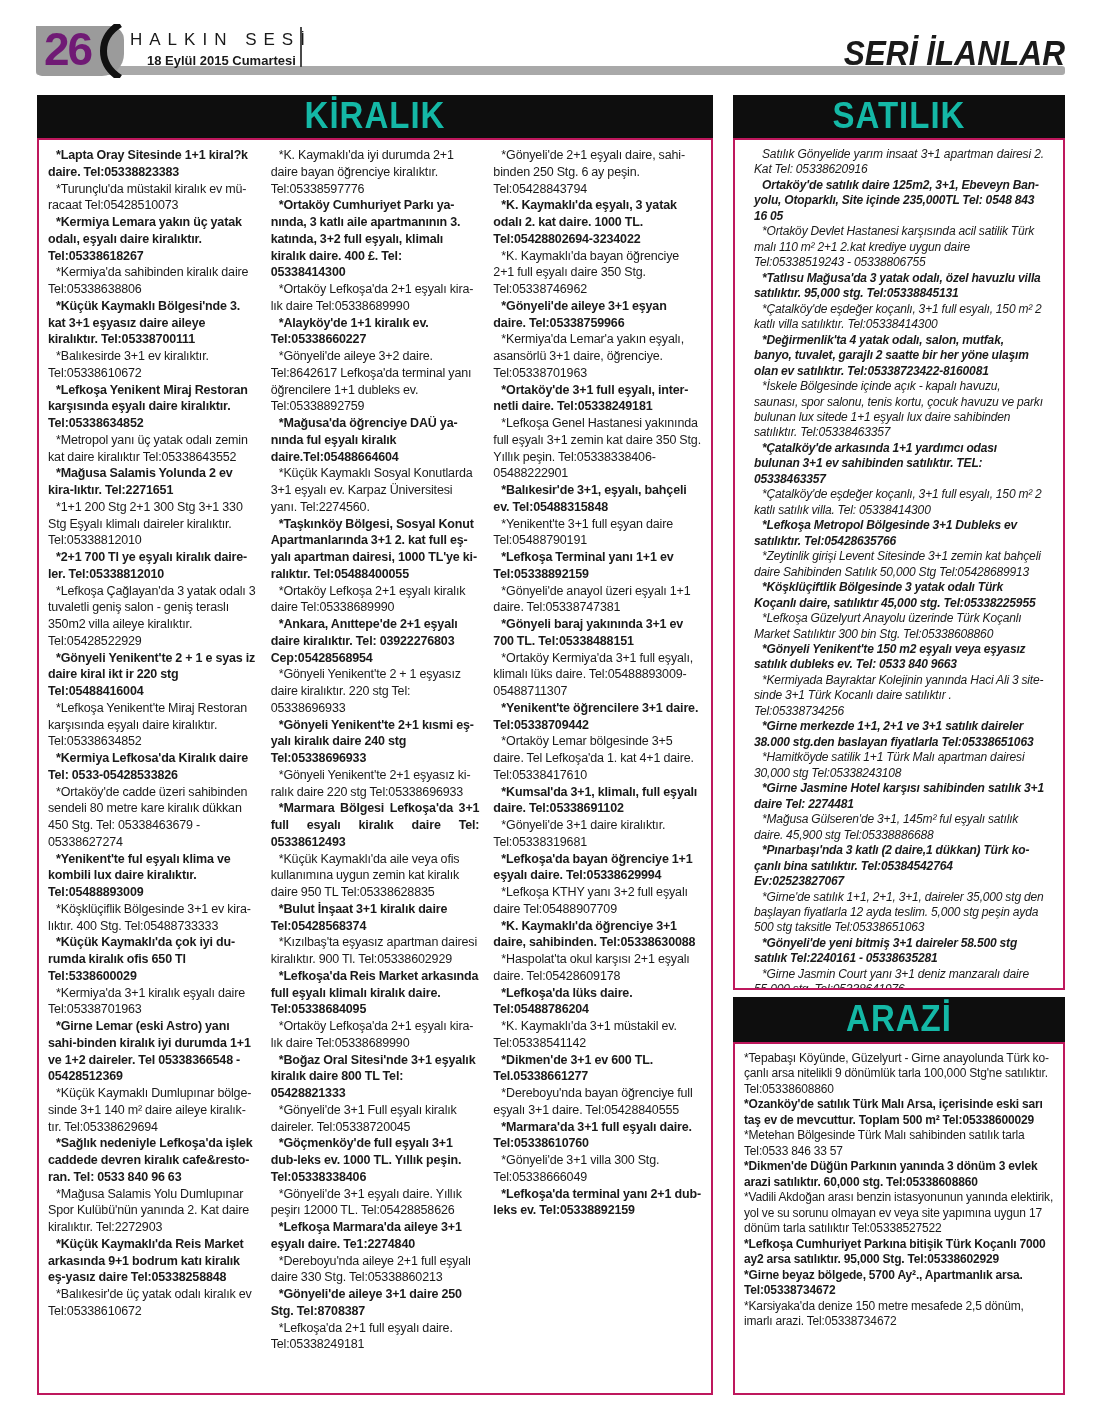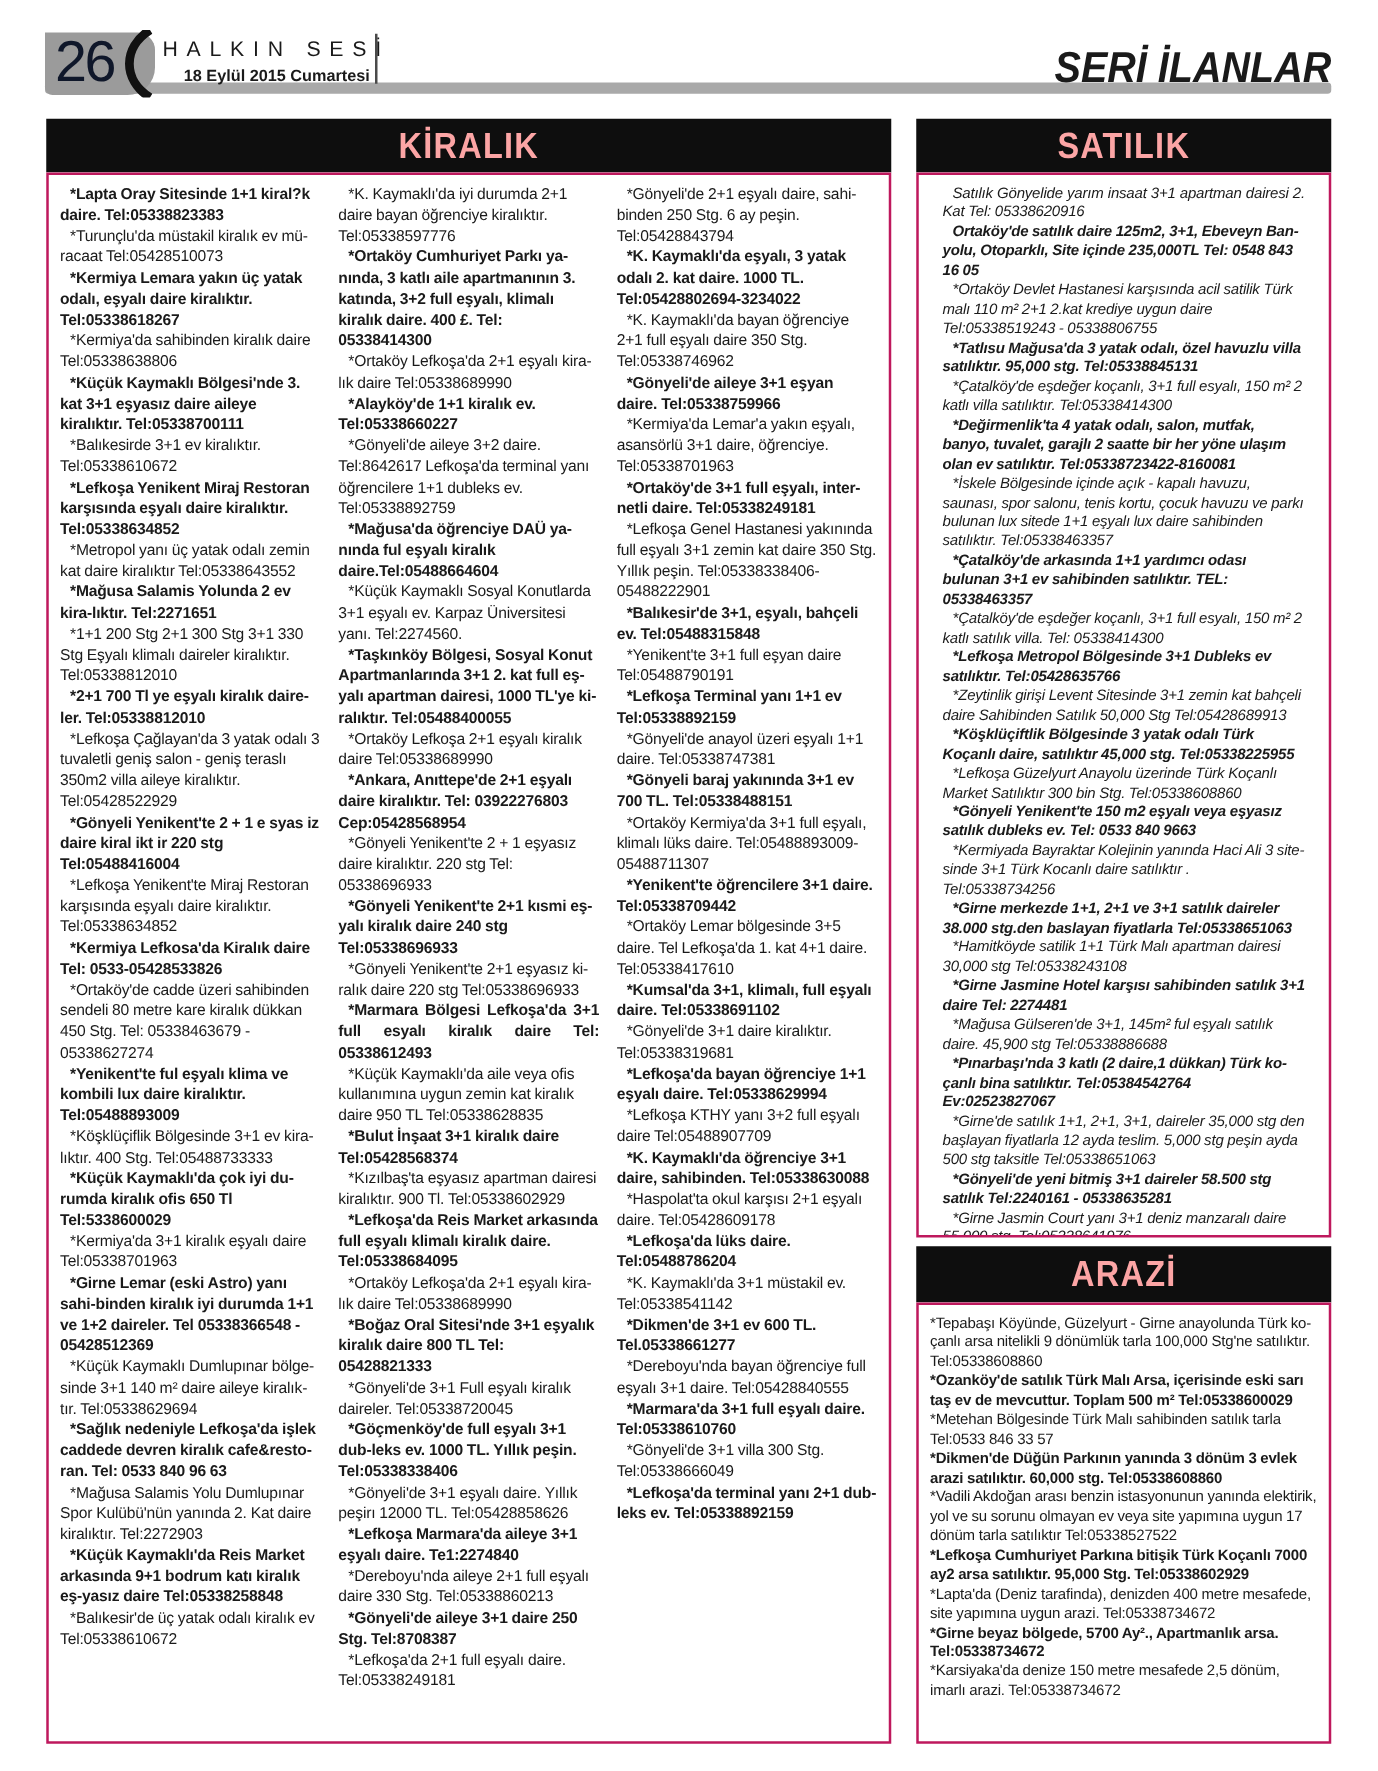--- a/index.html
+++ b/index.html
@@ -9,38 +9,38 @@
     background:#ffffff; color:#1a1a1a;
     font-family:"Liberation Sans", sans-serif;
   }
 
   
   .masthead { position:relative; height:95px; }
   .masthead-bar { position:absolute; left:36px; right:37px; top:66px; height:9px;
     background:var(--bar-gray,#a9a9a9); border-radius:3px; }
   .badge { position:absolute; left:36px; top:26px; width:88px; height:50px;
     background:var(--badge-gray,#9b9b9b); border-radius:0 14px 22px 6px; }
-  .badge-num { position:absolute; left:8px; top:-4px; color:#0f172a; font-weight:normal;
+  .badge-num { position:absolute; left:8px; top:-4px; color:#701a75; font-weight:bold;
     font-size:46px; letter-spacing:-2px;text-align:right; }
   .badge-curve { position:absolute; right:2px; top:-2px; }
   .mast-title { position:absolute; left:130px; top:30px; font-weight:normal;
     font-size:17px; letter-spacing:7px; white-space:nowrap; }
   .mast-date { position:absolute; left:147px; top:53px; font-weight:bold; font-size:13px; }
   .mast-divider { position:absolute; left:300px; top:27px; width:2px; height:40px; background:#4a4a4a; }
   .section-banner { position:absolute; right:37px; top:36px; font-size:31px;
     font-weight:bold; font-style:italic; letter-spacing:0px; transform:scale(1.02,1.12);
     transform-origin:right center; white-space:nowrap; }
 
   
   .content { display:flex; gap:20px; padding:0 37px; }
   .col-left { width:676px; flex:0 0 676px; }
   .col-right { width:332px; flex:0 0 332px; }
 
-  .section-header { background:var(--header-bg,#0e0e0e); color:#fca5a5; height:43px;
-    text-align:center; font-weight:bold; font-size:26px; line-height:42px; }
+  .section-header { background:var(--header-bg,#0e0e0e); color:#14b8a6; height:43px;
+    text-align:center; font-weight:bold; font-size:33px; line-height:42px; }
   .section-header span { display:inline-block; transform:scaleY(1.12); letter-spacing:1px; }
 
   .box { border:2px solid #be185d; background:#fff; overflow:hidden; }
   .kiralik-box { height:1257px; padding:7px 9px; }
   .satilik-box { height:852px; padding:7px 19px;font-style:italic; }
   .arazi-header { margin-top:7px; height:45px; line-height:44px;text-align:center; }
   .arazi-box { height:353px; padding:7px 9px; }
 
   .cols3 { display:flex; gap:14px; height:100%; }
   .ads-col { flex:1 1 0; min-width:0; }
@@ -200,18 +200,17 @@
     <div class="section-header arazi-header">
       <span>ARAZİ</span>
     </div>
     <div class="box arazi-box">
         <p class="ad">*Tepabaşı Köyünde, Güzelyurt - Girne anayolunda Türk ko-çanlı arsa nitelikli 9 dönümlük tarla 100,000 Stg'ne satılıktır. Tel:05338608860</p>
         <p class="ad b">*Ozanköy'de satılık Türk Malı Arsa, içerisinde eski sarı taş ev de mevcuttur. Toplam 500 m² Tel:05338600029</p>
         <p class="ad">*Metehan Bölgesinde Türk Malı sahibinden satılık tarla Tel:0533 846 33 57</p>
         <p class="ad b">*Dikmen'de Düğün Parkının yanında 3 dönüm 3 evlek arazi satılıktır. 60,000 stg. Tel:05338608860</p>
         <p class="ad">*Vadili Akdoğan arası benzin istasyonunun yanında elektirik, yol ve su sorunu olmayan ev veya site yapımına uygun 17 dönüm tarla satılıktır Tel:05338527522</p>
         <p class="ad b">*Lefkoşa Cumhuriyet Parkına bitişik Türk Koçanlı 7000 ay2 arsa satılıktır. 95,000 Stg. Tel:05338602929</p>
-        <p class="ad">*Lapta'da (Deniz tarafinda), denizden 400 metre mesafede, site yapımına uygun arazi. Tel:05338734672</p>
         <p class="ad b">*Girne beyaz bölgede, 5700 Ay²., Apartmanlık arsa. Tel:05338734672</p>
         <p class="ad">*Karsiyaka'da denize 150 metre mesafede 2,5 dönüm, imarlı arazi. Tel:05338734672</p>
       </div>
   </div>
 </div>
 
 </body></html>

